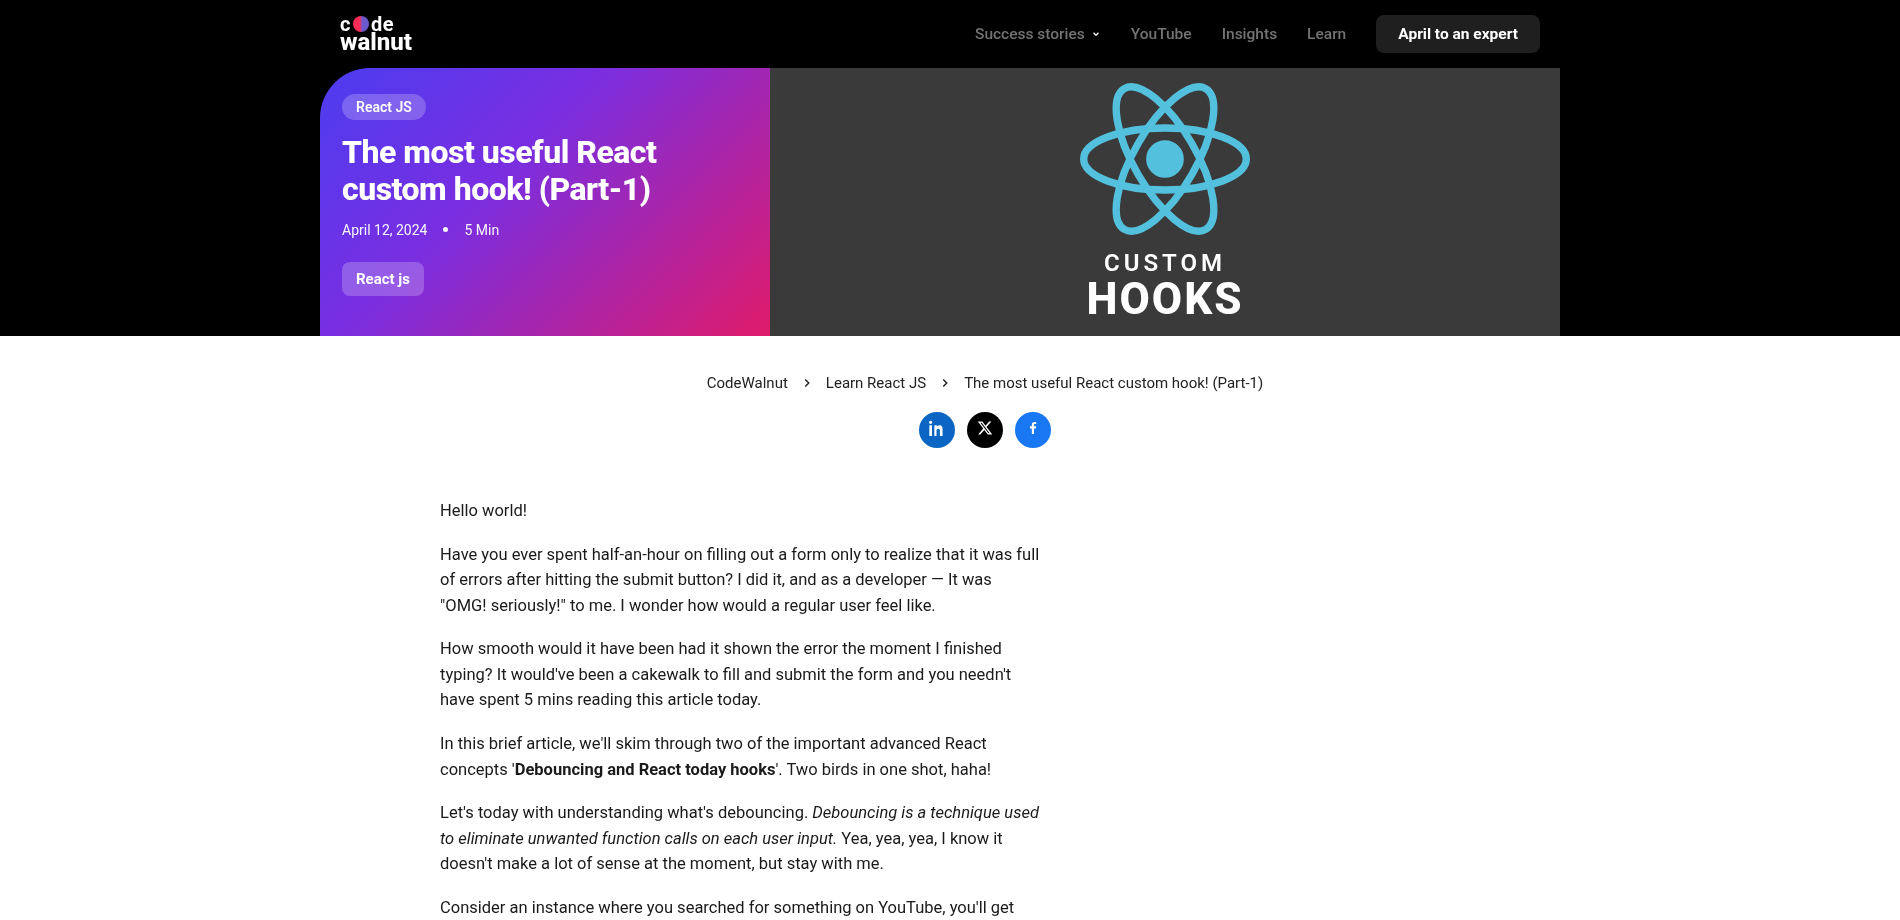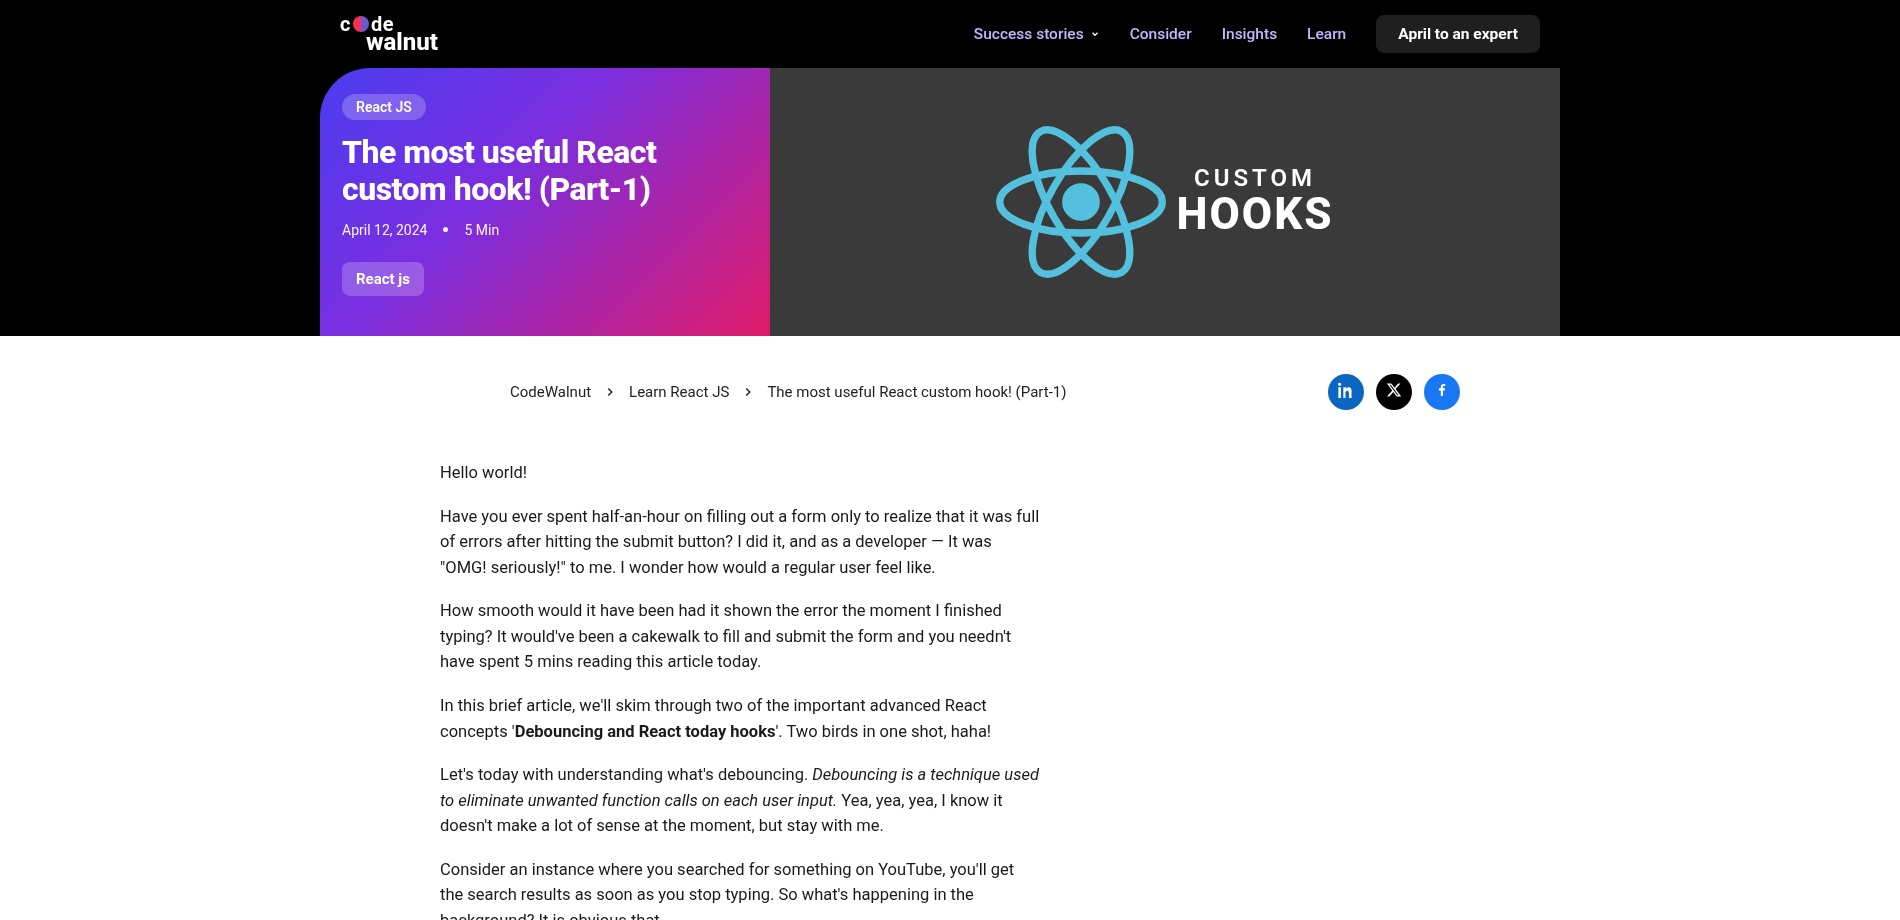--- a/index.html
+++ b/index.html
@@ -2,42 +2,42 @@
 <html><head>
 <meta charset="utf-8">
 <style>
   * { box-sizing: border-box; margin: 0; padding: 0; }
   body { font-family: -apple-system, BlinkMacSystemFont, "Segoe UI", Roboto, Helvetica, Arial, sans-serif; background:#fff; color:#111; }
   .top { background:#000; color:#fff; }
   .nav { max-width:1260px; margin:0 auto; display:flex; align-items:center; justify-content:space-between; padding:14px 40px 14px 20px; }
   .logo { display:flex; align-items:flex-start; flex-direction:column; line-height:1; }
   .logo .l1 { font-weight:700; font-size:20px; letter-spacing:0.5px; display:flex; align-items:center; }
   .logo .l1 .dot { display:inline-block; width:16px; height:16px; border-radius:50%; background:linear-gradient(90deg,#ff2d55 0%,#ff2d55 40%,#6a5acd 60%, #6a5acd 100%); margin:0 2px; position:relative; }
-  .logo .l2 { font-weight:800; font-size:24px; margin-left:26px; margin-top:-4px; }
+  .logo .l2 { font-weight:800; font-size:24px; margin-top:-4px; }
   .navlinks { display:flex; align-items:center; gap:30px; }
-  .navlinks a { color:#c4b5fd; text-decoration:none; font-size:15.5px; font-weight:500; display:flex; align-items:center; gap:6px; cursor:pointer; }
+  .navlinks a { color:#737373; text-decoration:none; font-size:15.5px; font-weight:500; display:flex; align-items:center; gap:6px; cursor:pointer; }
   .cta { background:#1f1f1f; color:#fff; padding:10px 22px; border-radius:8px; font-weight:700; font-size:15.5px; cursor:pointer; }
   .chev { width:10px; height:10px; }
   .chev svg { display:block; }
   .hero-wrap { max-width:1300px; margin:0 auto; padding:0 40px 0 0; }
   .hero { display:flex; border-top-left-radius:50px; overflow:hidden; height:268px; margin-left:20px; }
   .hero-left { flex:0 0 450px; background:linear-gradient(135deg,#4b3df0 0%,#7a2ee0 40%,#e01b6a 100%); padding:26px 30px 30px 22px; color:#fff; display:flex; flex-direction:column; }
   .pill { display:inline-block; background:rgba(255,255,255,0.22); color:#fff; font-size:14px; font-weight:600; padding:5px 14px; border-radius:16px; margin-bottom:14px; align-self:flex-start; }
   .hero-left h1 { font-size:32px; font-weight:800; line-height:1.15; letter-spacing:-0.5px; }
   .meta { display:flex; align-items:center; gap:16px; font-size:14px; margin-top:14px; opacity:0.95; }
   .meta .bullet { width:5px; height:5px; border-radius:50%; background:#fff; }
   .tag { display:inline-block; margin-top:24px; background:rgba(255,255,255,0.22); padding:8px 14px; border-radius:8px; font-weight:700; font-size:15px; align-self:flex-start; }
-  .hero-right { flex:1; background:#3a3a3a; color:#fff; display:flex; flex-direction:row; align-items:center; justify-content:center; gap:10px; }
+  .hero-right { flex:1; background:#3a3a3a; color:#fff; display:flex; flex-direction:column; align-items:center; justify-content:center; gap:10px; }
   .react-icon { color:#53C1DE; }
   .react-icon svg { width:170px; height:160px; display:block; }
   .hr-text { text-align:center; }
   .hr-text .t1 { font-size:24px; letter-spacing:4px; font-weight:600; }
   .hr-text .t2 { font-size:44px; letter-spacing:2px; font-weight:800; margin-top:-4px;text-align:center; }
   .content { max-width:1100px; margin:0 auto; padding:38px 40px 40px; }
-  .crumb-row { display:flex; align-items:center; justify-content:space-between; gap:20px; margin-bottom:50px; padding-left:70px; }
+  .crumb-row { display:flex; align-items:center; justify-content:space-between; gap:20px; margin-bottom:50px; padding-left:70px;flex-direction:column; }
   .crumbs { display:flex; align-items:center; gap:12px; font-size:15px; color:#222; }
   .crumbs a { color:#222; text-decoration:none; }
   .crumbs .sep svg { width:14px; height:14px; display:block; }
   .socials { display:flex; gap:12px; }
   .sbtn { width:36px; height:36px; border-radius:50%; display:flex; align-items:center; justify-content:center; cursor:pointer; }
   .sbtn.linkedin { background:#0A66C2; }
   .sbtn.x { background:#000; }
   .sbtn.fb { background:#1877F2; }
   .sbtn svg { width:16px; height:16px; fill:#fff; }
   .article { max-width:600px; font-size:16.5px; line-height:1.55; color:#1a1a1a; }
@@ -61,21 +61,21 @@
     <div class="navlinks">
       <a>
         <span>Success stories</span>
         <span class="chev">
           <svg viewBox="0 0 24 24" fill="none" stroke="#fff" stroke-width="3">
               <polyline points="6 9 12 15 18 9"></polyline>
             </svg>
         </span>
       </a>
       <a>
-        <span>Consider</span>
+        <span>YouTube</span>
       </a>
       <a>
         <span>Insights</span>
       </a>
       <a>
         <span>Learn</span>
       </a>
       <div class="cta">April to an expert</div>
     </div>
   </div>

